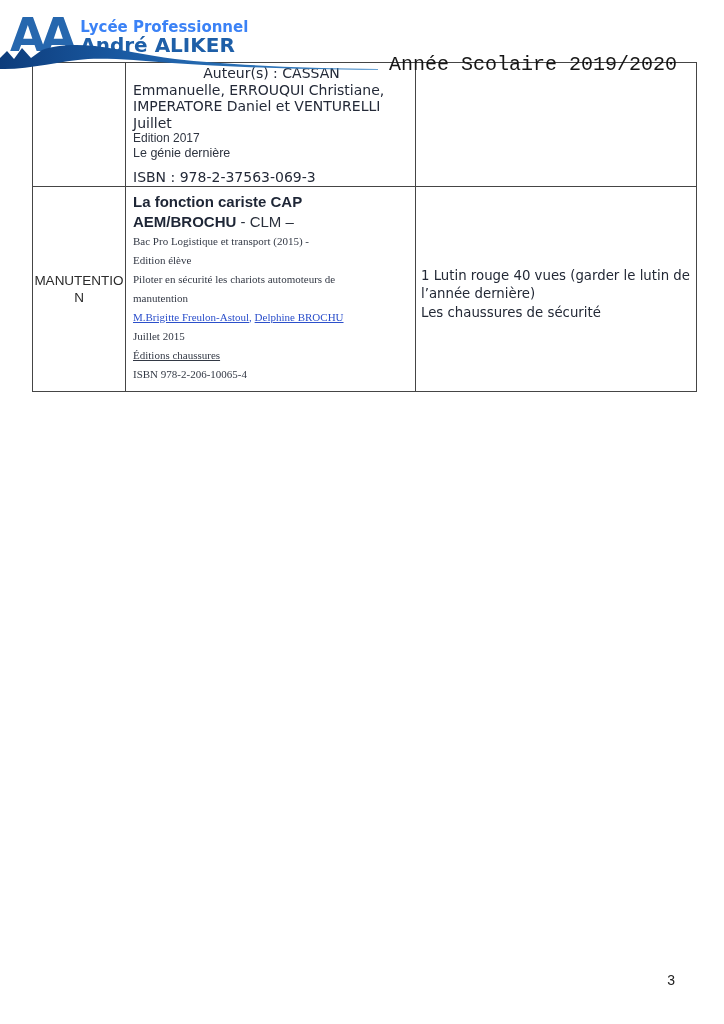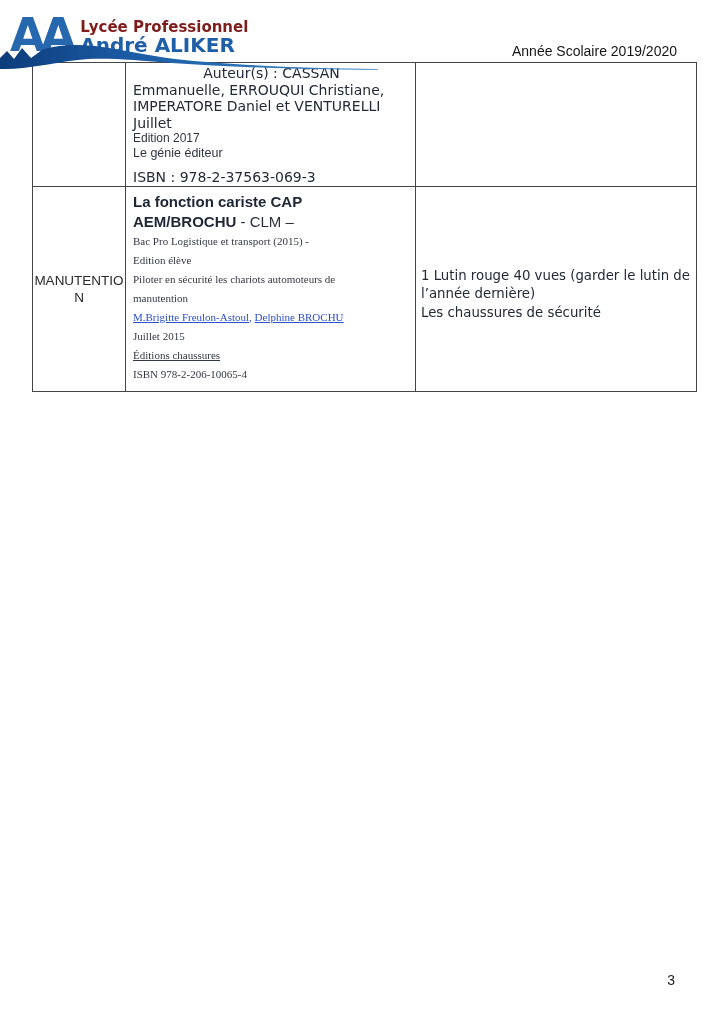--- a/index.html
+++ b/index.html
@@ -6,27 +6,27 @@
   html,body{margin:0;padding:0;background:#ffffff;}
   body{width:724px;height:1024px;position:relative;overflow:hidden;
        font-family:"DejaVu Sans",sans-serif;-webkit-font-smoothing:antialiased;}
 
   
   .logo{position:absolute;left:10px;top:15px;z-index:3;display:flex;align-items:flex-start;}
   .logo-aa{font-family:"DejaVu Sans",sans-serif;font-weight:bold;font-size:46px;line-height:40px;
            color:#2667ae;letter-spacing:-5px;padding-right:9px;}
   .logo-text{padding-top:4px;}
   .logo-line1{font-family:"DejaVu Sans",sans-serif;font-size:15px;line-height:16px;
-              font-weight:600;color:#7f1d1d;}
+              font-weight:600;color:#3b82f6;}
   .logo-line2{font-family:"DejaVu Sans",sans-serif;font-size:20px;line-height:21px;
               font-weight:bold;color:#1e5fa8;}
   .swoosh{position:absolute;left:0;top:44px;width:392px;height:30px;z-index:4;pointer-events:none;}
 
-  .school-year{position:absolute;top:43px;right:47px;z-index:2;
-               font-family:Liberation Sans, sans-serif;font-size:14px;color:#161616;}
+  .school-year{position:absolute;top:53px;right:47px;z-index:2;
+               font-family:Liberation Mono, monospace;font-size:20px;color:#161616;}
 
   
   table.booklist{position:absolute;left:32px;top:62px;border-collapse:collapse;z-index:1;
                  table-layout:fixed;width:661px;}
   table.booklist td{border:1px solid #454545;vertical-align:top;padding:0;overflow:hidden;}
   td.c-subject{width:92px;}
   td.c-book{width:289px;}
   td.c-supplies{width:280px;}
   tr.r1 td{height:117px;}
   tr.r2 td{height:204px;}
@@ -97,21 +97,21 @@
   <tbody>
       <tr class="r1">
     <td class="c-subject"></td>
     <td class="c-book">
       <div class="book1">
         <div class="author-line first">Auteur(s) : CASSAN</div>
         <div class="author-line">Emmanuelle, ERROUQUI Christiane,</div>
         <div class="author-line">IMPERATORE Daniel et VENTURELLI</div>
         <div class="author-line">Juillet</div>
         <div class="edition-line">Edition 2017</div>
-        <div class="publisher-line1">Le génie éditeur</div>
+        <div class="publisher-line1">Le génie dernière</div>
         <div class="isbn-line1">ISBN : 978-2-37563-069-3</div>
       </div>
     </td>
     <td class="c-supplies"></td>
   </tr>
   <tr class="r2">
     <td class="c-subject">
       <div class="subject-cell-inner">
         <div class="subject-text">MANUTENTION</div>
       </div>

